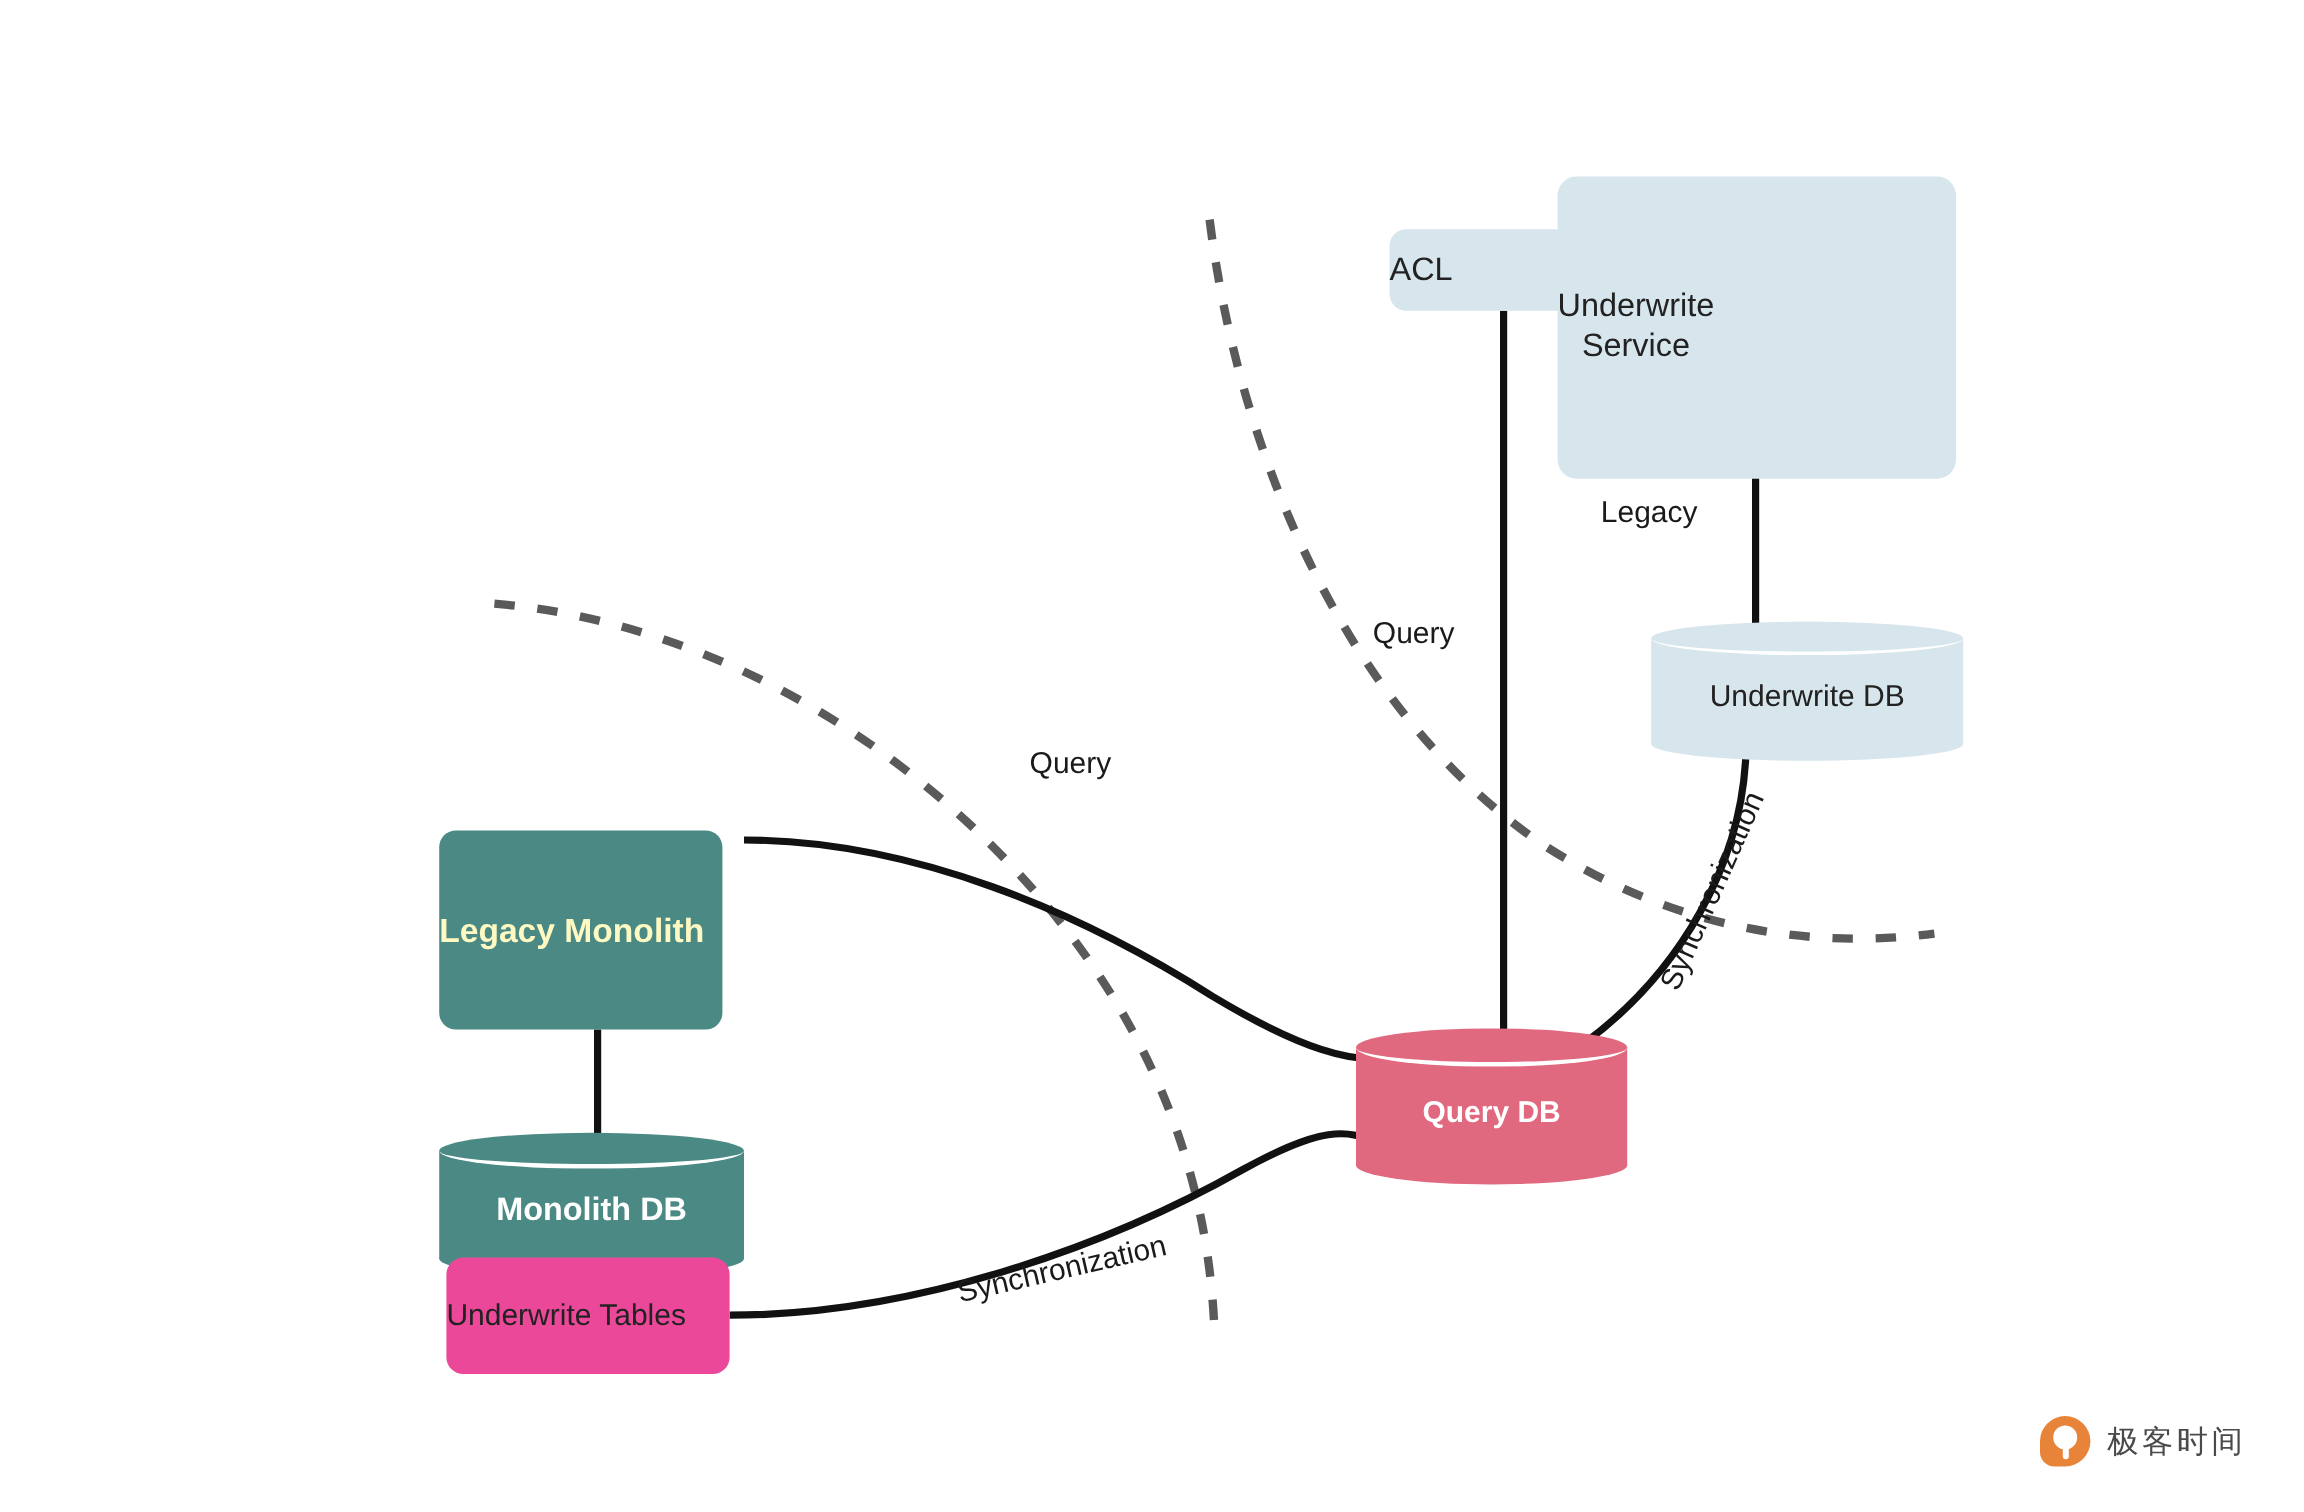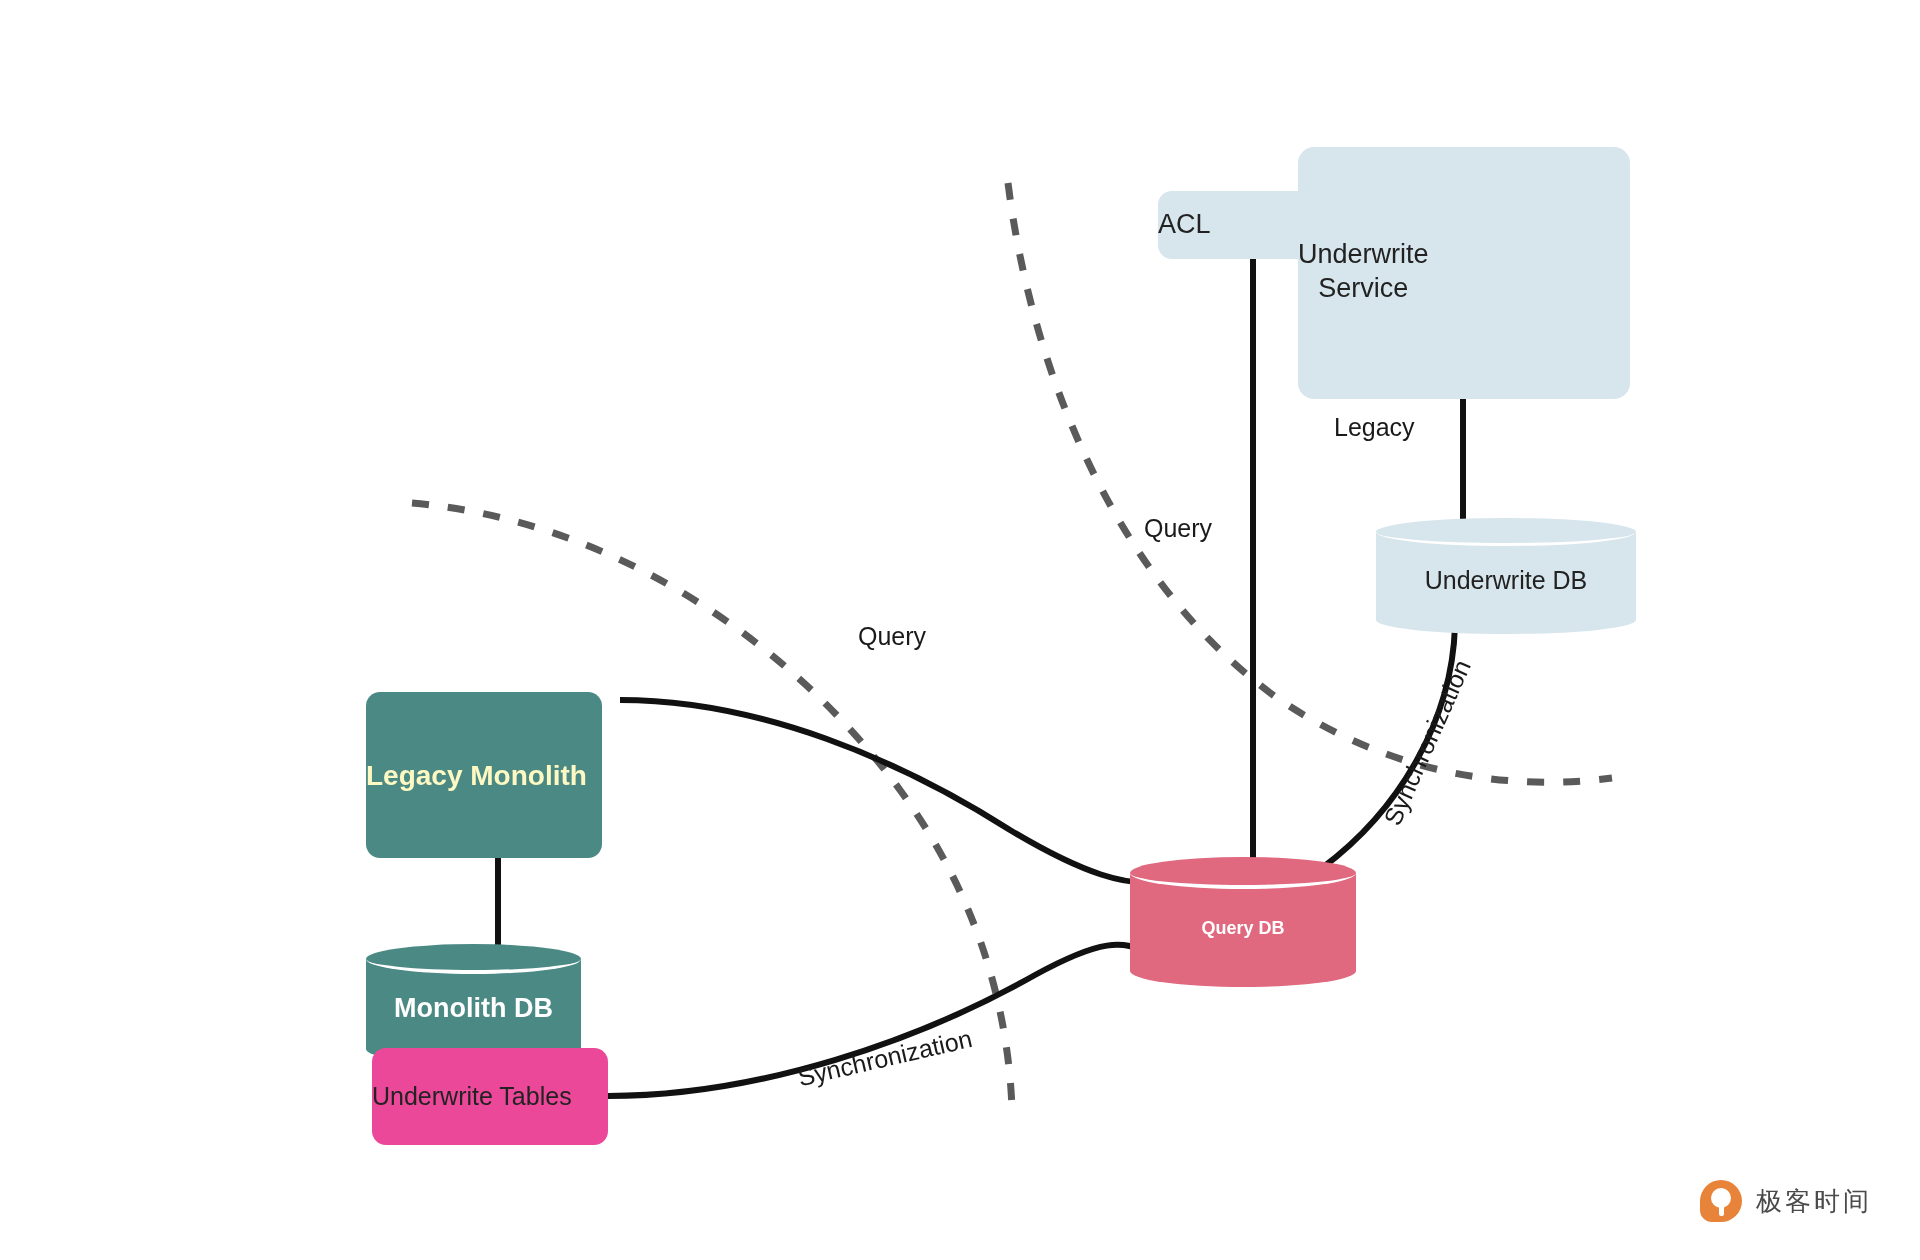--- a/index.html
+++ b/index.html
@@ -124,40 +124,40 @@
     left: 0; bottom: 0px;
     width: 100%; height: 32px;
     background: #e0697f;
     border-radius: 50%;
   }
   #query-db .cyl-label {
     position: absolute;
     left: 0; top: 0; width: 100%; height: 100%;
     display: flex; align-items: center; justify-content: center;
     color: #ffffff;
-    font-size: 18px;
+    font-size: 25px;
     font-weight: bold;
     padding-top: 12px;
     box-sizing: border-box;
   }
   
   #legacy-monolith {
     left: 366px; top: 692px;
     width: 236px; height: 166px;
     background: #4b8a84;
     border-radius: 14px;
     color: #fef9c3;
     font-size: 28px;
     font-weight: bold;
     z-index: 3;
   }
   
   #monolith-db {
     left: 366px; top: 944px;
-    width: 215px; height: 120px;
+    width: 254px; height: 120px;
     z-index: 3;
   }
   #monolith-db .cyl-body {
     position: absolute;
     left: 0; top: 15px;
     width: 100%; height: 90px;
     background: #4b8a84;
   }
   #monolith-db .cyl-top {
     position: absolute;

